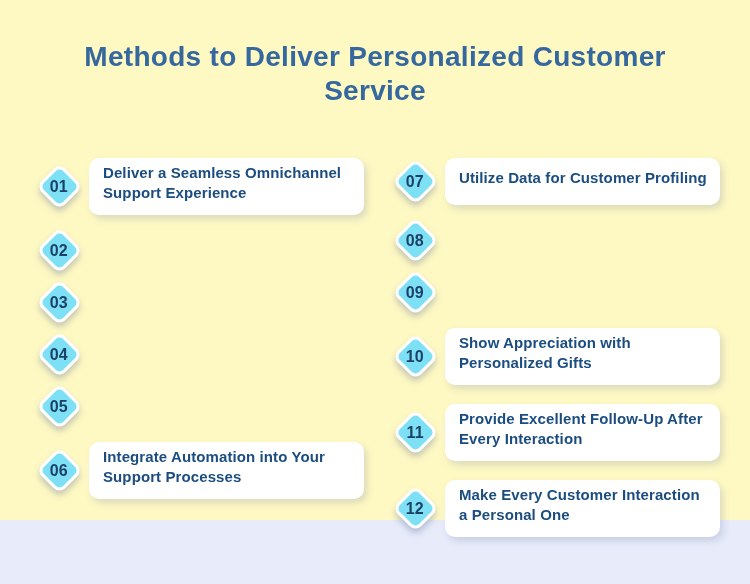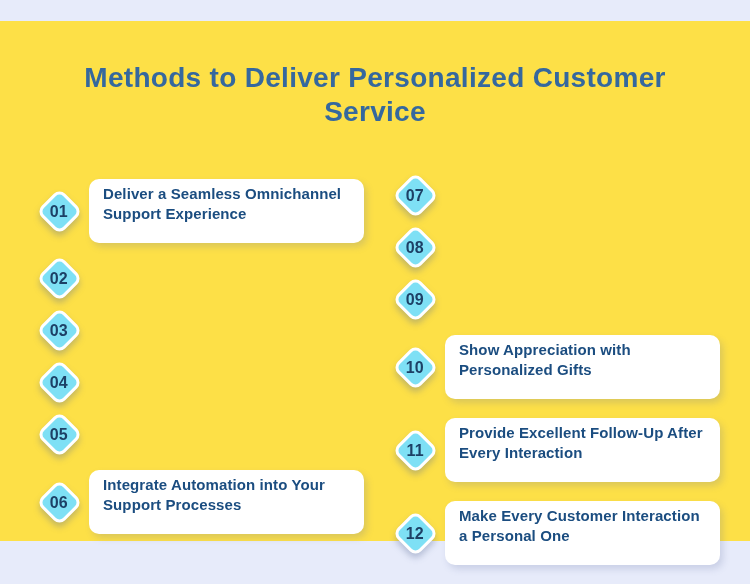--- a/index.html
+++ b/index.html
@@ -8,23 +8,22 @@
     height: 584px;
     overflow: hidden;
     font-family: "Liberation Sans", sans-serif;
   }
   body {
     background: #e7ebfa;
   }
   .page {
     width: 750px;
     height: 520px;
-    background: #fde047;
+    background: #fef9c3;
     position: relative;
-    margin-top: 21px;
   }
   .title {
     margin: 0 auto;
     padding-top: 40px;
     width: 620px;
     text-align: center;
     font-size: 28px;
     line-height: 34px;
     font-weight: bold;
     letter-spacing: 0.3px;
@@ -75,21 +74,21 @@
   }
   .card {
     flex: 1 1 auto;
     min-width: 0;
     margin-left: 5px;
     min-height: 47px;
     background: #ffffff;
     border-radius: 10px;
     display: flex;
     align-items: center;
-    padding: 5px 12px 19px 14px;
+    padding: 5px 12px 12px 14px;
     box-shadow: 3px 4px 7px rgba(95, 110, 160, 0.22);
   }
   .card-label {
     font-size: 15px;
     line-height: 20px;
     font-weight: bold;
     letter-spacing: 0.1px;
     color: #1b4d80;
   }
 </style>
@@ -161,20 +160,23 @@
     </div>
 
     <div class="col">
 
       <div class="item">
         <div class="badge-slot">
           <div class="badge">
             <span class="badge-num">07</span>
           </div>
         </div>
+        <div class="card">
+          <span class="card-label">Utilize Data for Customer Profiling</span>
+        </div>
       </div>
 
       <div class="item">
         <div class="badge-slot">
           <div class="badge">
             <span class="badge-num">08</span>
           </div>
         </div>
       </div>
 

